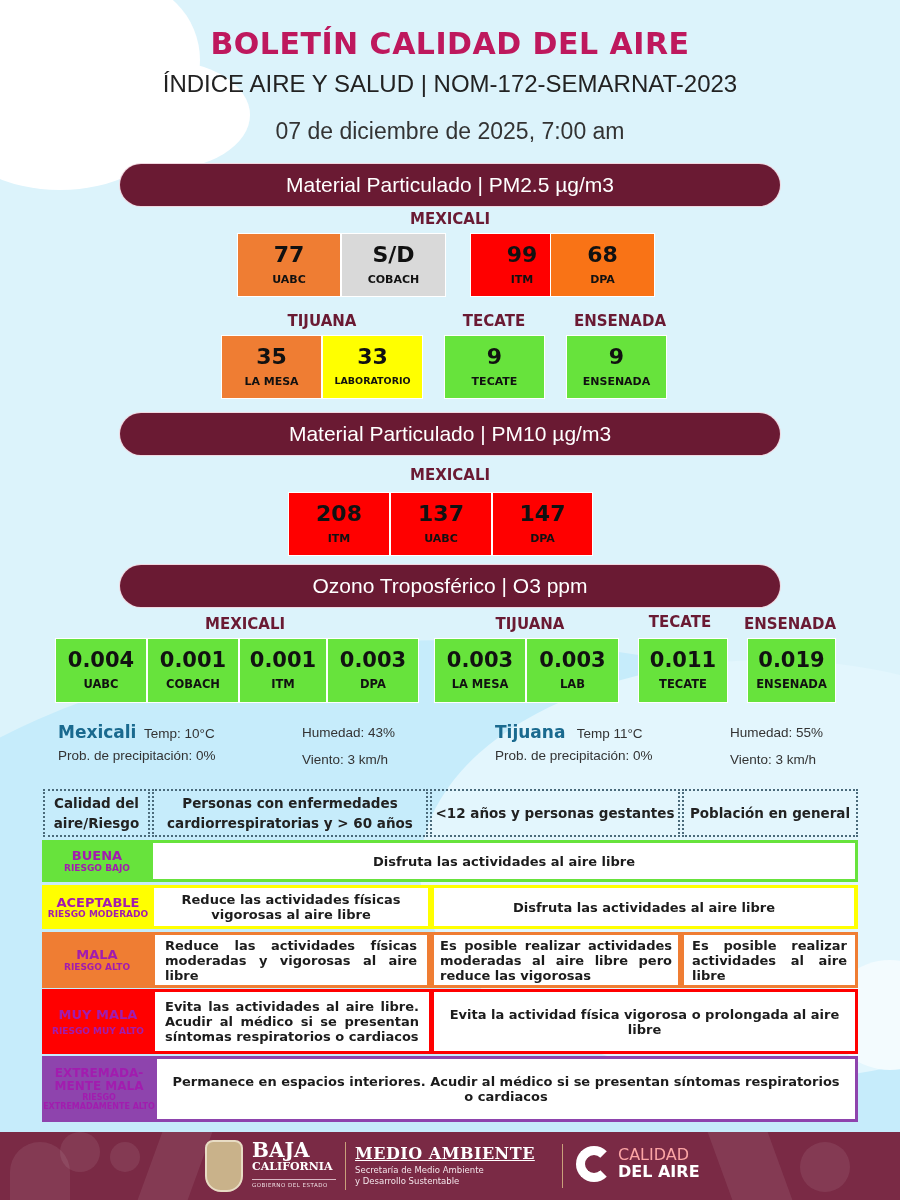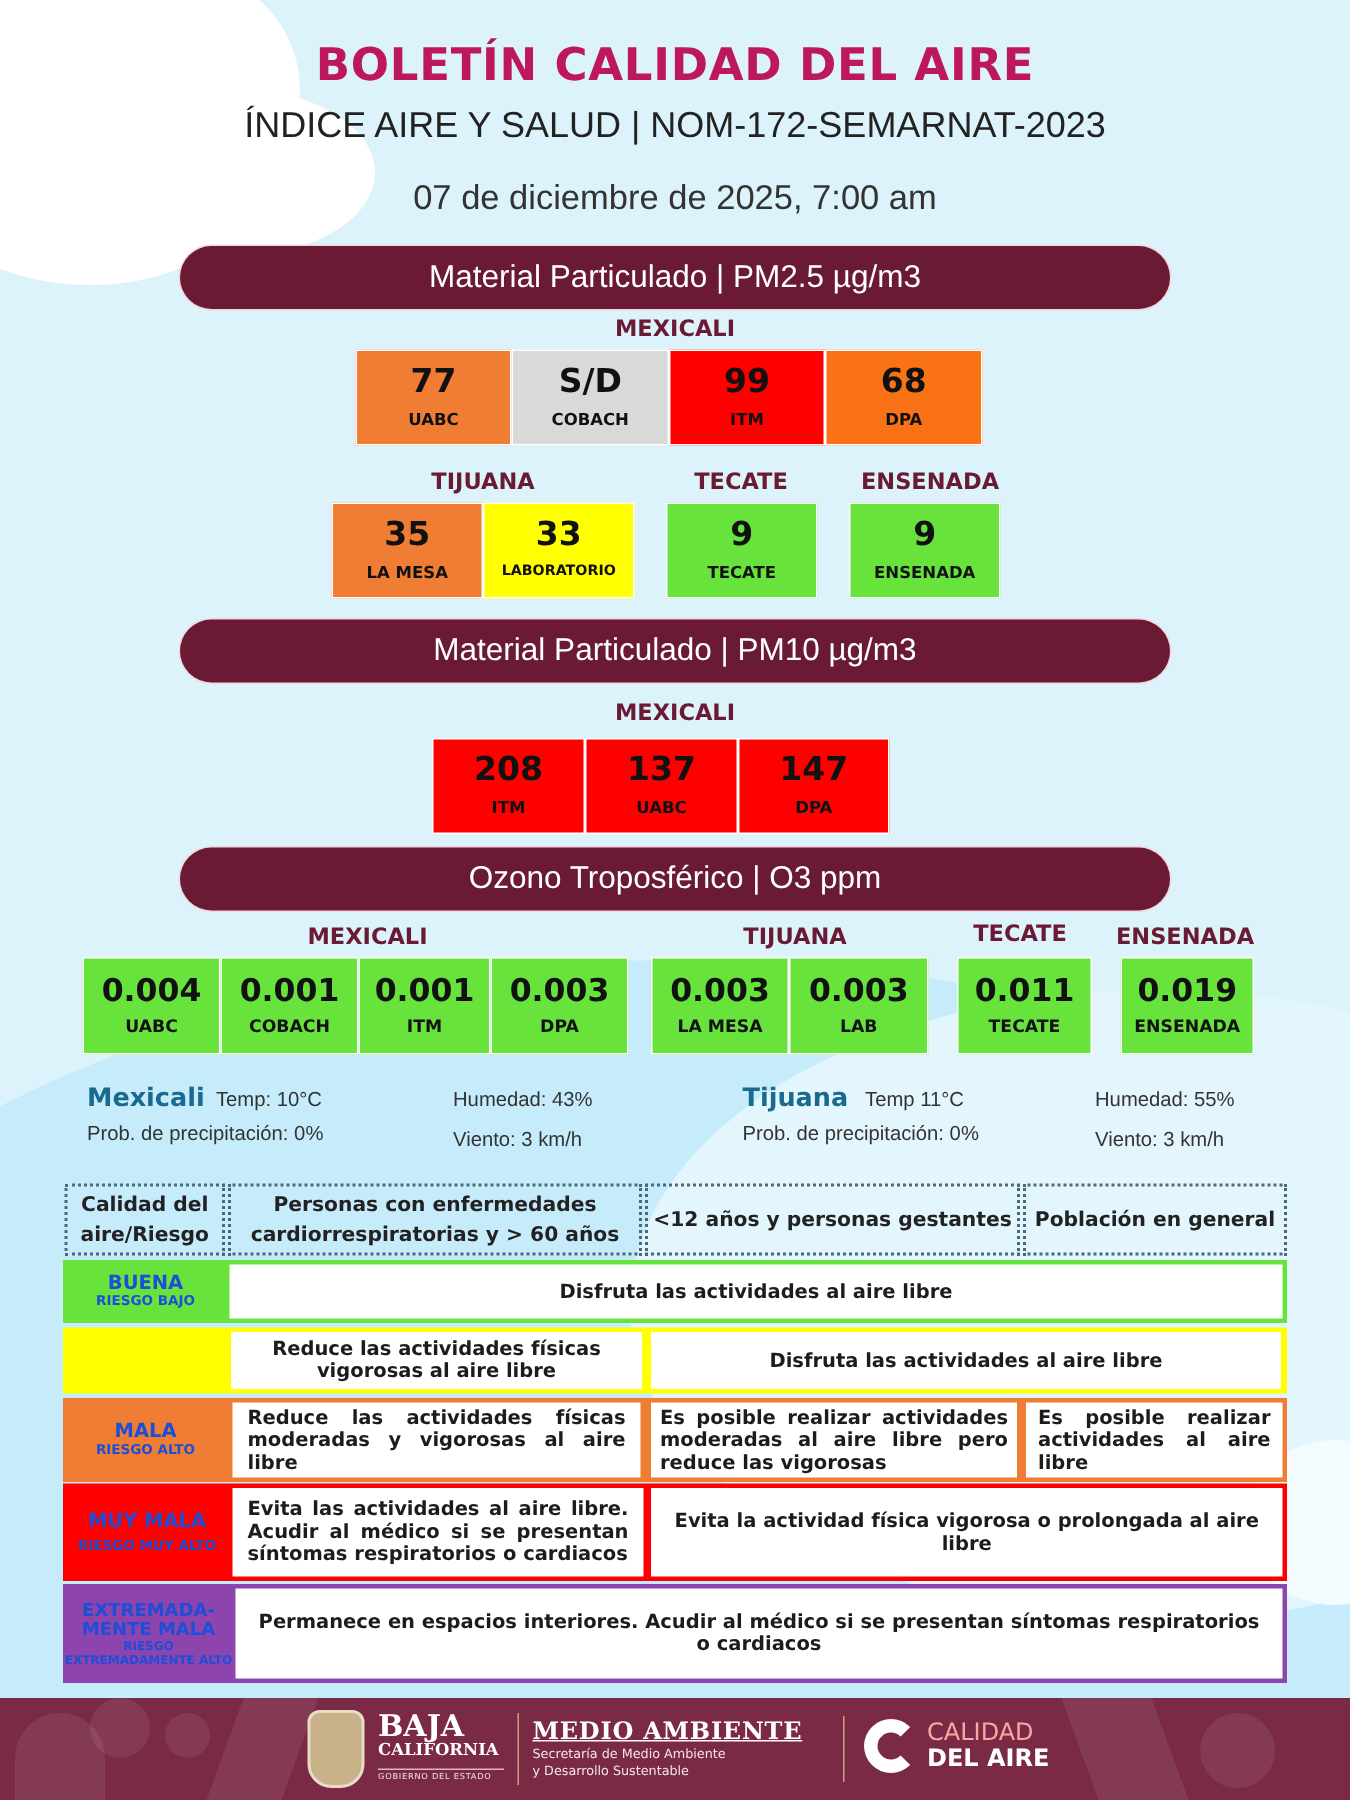--- a/index.html
+++ b/index.html
@@ -53,21 +53,21 @@
 
   .weather { position: absolute; font-family: "Liberation Sans", sans-serif; font-size: 13.5px; color: #333; }
   .weather .city { font-weight: bold; color: #1a6a8f; font-size: 17px; font-family: "DejaVu Sans", sans-serif; }
 
   .hdr-cell {
     position: absolute; border: 2px dotted #4a6a7a; text-align: center;
     font-weight: bold; font-size: 13.5px; line-height: 20px; color: #222;
     display: flex; align-items: center; justify-content: center;
   }
   .risk-label {
-    position: absolute; text-align: center; font-weight: bold; color: #1d4ed8;
+    position: absolute; text-align: center; font-weight: bold; color: #a21caf;
     display: flex; flex-direction: column; align-items: center; justify-content: center;
   }
   .risk-label .lvl { font-size: 13px; line-height: 14px; }
   .risk-label .sub { font-size: 9px; line-height: 10px; }
   .msg {
     position: absolute; background: #fff; font-weight: bold; font-size: 13px;
     line-height: 15px; color: #1c1c1c; display: flex; align-items: center;
     justify-content: center; text-align: center; padding: 2px 10px;
   }
   .msg.just { text-align: justify; justify-content: flex-start; text-align-last: left; }
@@ -100,21 +100,21 @@
   <div class="city-label" style="left:340px; width:220px; top:210px;">MEXICALI</div>
 
   <div class="tile" style="left:237px; top:233px; width:104px; height:64px; background:#ef7d33;">
     <span class="val">77</span>
       <span class="st">UABC</span>
   </div>
   <div class="tile" style="left:341px; top:233px; width:105px; height:64px; background:#d9d9d9;">
     <span class="val">S/D</span>
       <span class="st">COBACH</span>
   </div>
-  <div class="tile" style="left:446px; top:233px; width:104px; height:64px; background:#ff0000;">
+  <div class="tile" style="left:470px; top:233px; width:104px; height:64px; background:#ff0000;">
     <span class="val">99</span>
       <span class="st">ITM</span>
   </div>
   <div class="tile" style="left:550px; top:233px; width:105px; height:64px; background:#f97316;">
     <span class="val">68</span>
       <span class="st">DPA</span>
   </div>
 
   <div class="city-label" style="left:222px; width:200px; top:312px;">TIJUANA</div>
   <div class="city-label" style="left:444px; width:100px; top:312px;">TECATE</div>
@@ -216,20 +216,24 @@
   <div class="hdr-cell" style="left:682px; top:789px; width:176px; height:48px;">Población en general</div>
 
   <div style="position:absolute; left:42px; top:840px; width:816px; height:42px; background:#67e33c;"></div>
   <div class="risk-label" style="left:44px; top:842px; width:106px; height:38px;">
     <span class="lvl">BUENA</span>
     <span class="sub">RIESGO BAJO</span>
   </div>
   <div class="msg" style="left:153px; top:843px; width:702px; height:36px;">Disfruta las actividades al aire libre</div>
 
   <div style="position:absolute; left:42px; top:885px; width:816px; height:44px; background:#ffff00;"></div>
+  <div class="risk-label" style="left:44px; top:886px; width:108px; height:42px;">
+    <span class="lvl">ACEPTABLE</span>
+    <span class="sub" style="line-height:9px;">RIESGO MODERADO</span>
+  </div>
   <div class="msg" style="left:154px; top:888px; width:274px; height:38px;">Reduce las actividades físicas vigorosas al aire libre</div>
   <div class="msg" style="left:434px; top:888px; width:420px; height:38px;">Disfruta las actividades al aire libre</div>
 
   <div style="position:absolute; left:42px; top:932px; width:816px; height:56px; background:#ef7d33;"></div>
   <div class="risk-label" style="left:44px; top:934px; width:106px; height:52px;">
     <span class="lvl">MALA</span>
     <span class="sub">RIESGO ALTO</span>
   </div>
   <div class="msg just" style="left:155px; top:935px; width:272px; height:50px;">Reduce las actividades físicas moderadas y vigorosas al aire libre</div>
   <div class="msg just" style="left:434px; top:935px; width:244px; height:50px; padding:2px 6px;">Es posible realizar actividades moderadas al aire libre pero reduce las vigorosas</div>

